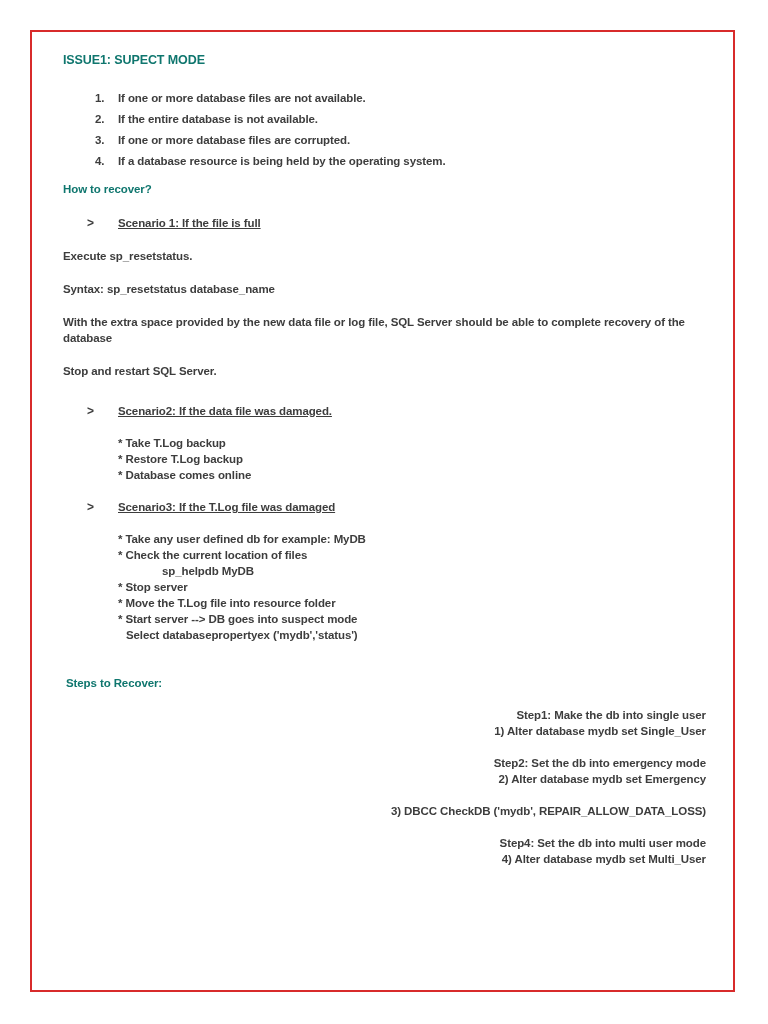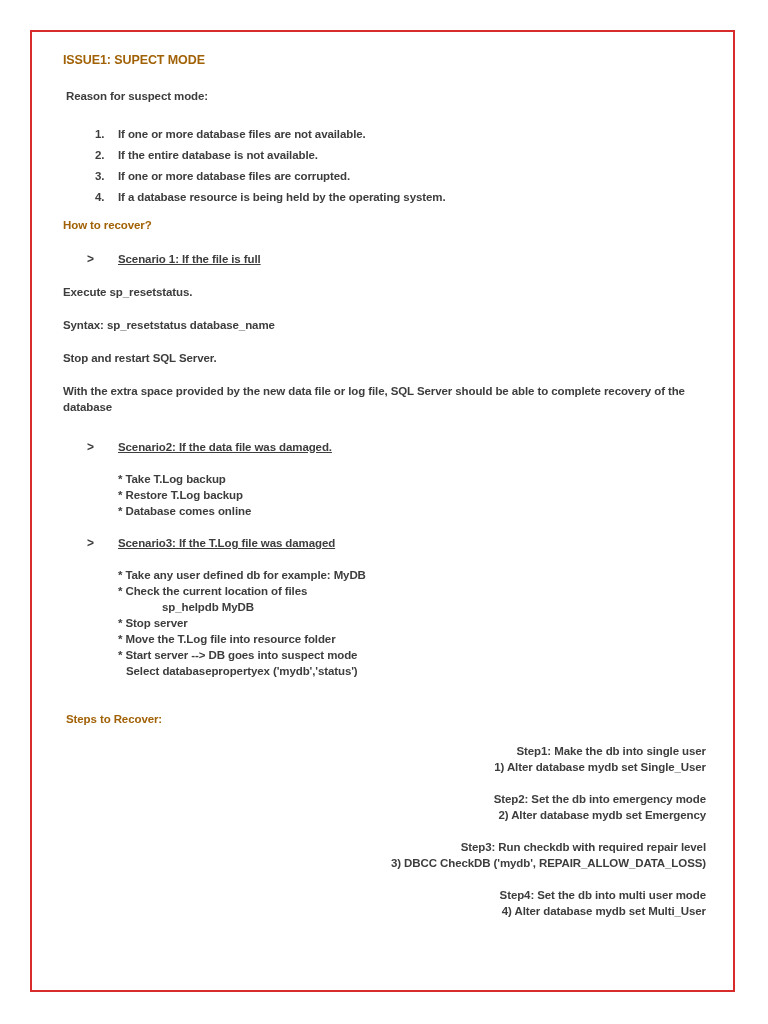--- a/index.html
+++ b/index.html
@@ -14,21 +14,21 @@
   }
   .frame{
     position:absolute;
     left:30px;top:30px;
     width:705px;height:962px;
     border:2px solid #d82b2b;
     box-sizing:border-box;
     padding:20px 27px 0 31px;
   }
   .t{font-size:11.5px;line-height:16px;letter-spacing:-0.1px;}
-  .red{color:#a16207;}
+  .red{color:#0f766e;}
   .doc-title{font-size:12.5px;}
   .pad3{padding-left:3px;}
   .olist{margin-top:20px;}
   .olrow{display:flex;line-height:21px;font-size:11.5px;letter-spacing:-0.1px;}
   .olnum{margin-left:32px;width:23px;flex:0 0 23px;}
   .how{margin-top:9px;}
   .scen{display:flex;margin-top:18px;margin-left:24px;align-items:baseline;}
   .scen .arrow{width:31px;flex:0 0 31px;font-size:12px;}
   .scen .scen-label{text-decoration:underline;}
   .para{margin-top:17px;max-width:645px;}
@@ -40,21 +40,20 @@
   .step-group{margin-top:16px;text-align:right;}
 </style>
 </head>
 <body>
 
 <div class="canvas">
   <div class="frame">
 
     <div class="t red doc-title">ISSUE1: SUPECT MODE</div>
 
-    <div class="t pad3" style="margin-top:20px;">Reason for suspect mode:</div>
 
     <div class="olist">
       <div class="olrow">
         <span class="olnum">1.</span>
         <span>If one or more database files are not available.</span>
       </div>
       <div class="olrow">
         <span class="olnum">2.</span>
         <span>If the entire database is not available.</span>
       </div>
@@ -70,22 +69,22 @@
 
     <div class="t red how">How to recover?</div>
 
     <div class="t scen">
       <span class="arrow">&gt;</span>
       <span class="scen-label">Scenario 1: If the file is full</span>
     </div>
 
     <div class="t para">Execute sp_resetstatus.</div>
     <div class="t para">Syntax: sp_resetstatus database_name</div>
+    <div class="t para">With the extra space provided by the new data file or log file, SQL Server should be able to complete recovery of the database</div>
     <div class="t para">Stop and restart SQL Server.</div>
-    <div class="t para">With the extra space provided by the new data file or log file, SQL Server should be able to complete recovery of the database</div>
 
     <div class="t scen" style="margin-top:24px;">
       <span class="arrow">&gt;</span>
       <span class="scen-label">Scenario2: If the data file was damaged.</span>
     </div>
 
     <div class="starlist">
       <div class="t star">* Take T.Log backup</div>
       <div class="t star">* Restore T.Log backup</div>
       <div class="t star">* Database comes online</div>
@@ -110,21 +109,20 @@
 
     <div class="step-group">
       <div class="t">Step1: Make the db into single user</div>
       <div class="t">1) Alter database mydb set Single_User</div>
     </div>
     <div class="step-group">
       <div class="t">Step2: Set the db into emergency mode</div>
       <div class="t">2) Alter database mydb set Emergency</div>
     </div>
     <div class="step-group">
-      <div class="t">Step3: Run checkdb with required repair level</div>
       <div class="t">3) DBCC CheckDB ('mydb', REPAIR_ALLOW_DATA_LOSS)</div>
     </div>
     <div class="step-group">
       <div class="t">Step4: Set the db into multi user mode</div>
       <div class="t">4) Alter database mydb set Multi_User</div>
     </div>
 
   </div>
 </div>
 

